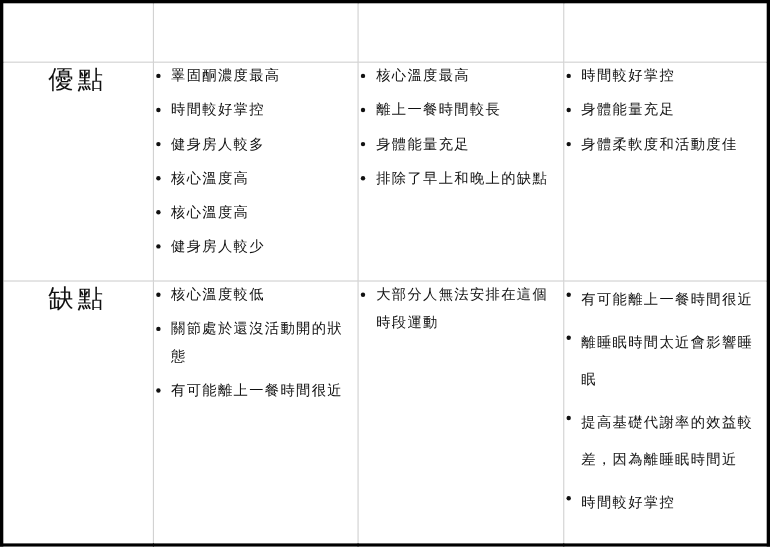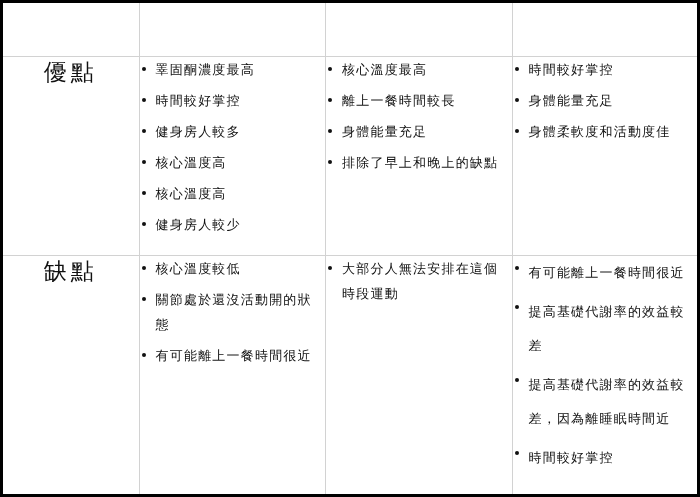--- a/index.html
+++ b/index.html
@@ -166,21 +166,21 @@
 
       <td class="bullets">
         <ul class="bullet-list">
           <li>大部分人無法安排在這個時段運動</li>
         </ul>
       </td>
 
       <td class="bullets dense">
         <ul class="bullet-list">
           <li>有可能離上一餐時間很近</li>
-          <li>提高基礎代謝率的效益較差</li>
+          <li>離睡眠時間太近會影響睡眠</li>
           <li>提高基礎代謝率的效益較差，因為離睡眠時間近</li>
           <li>時間較好掌控</li>
         </ul>
       </td>
     </tr>
 
   </tbody>
 </table>
 
 </body></html>

